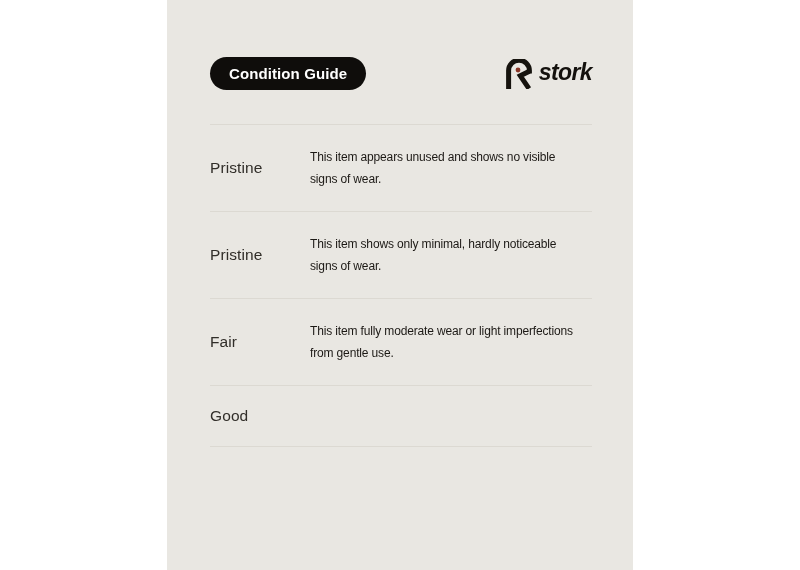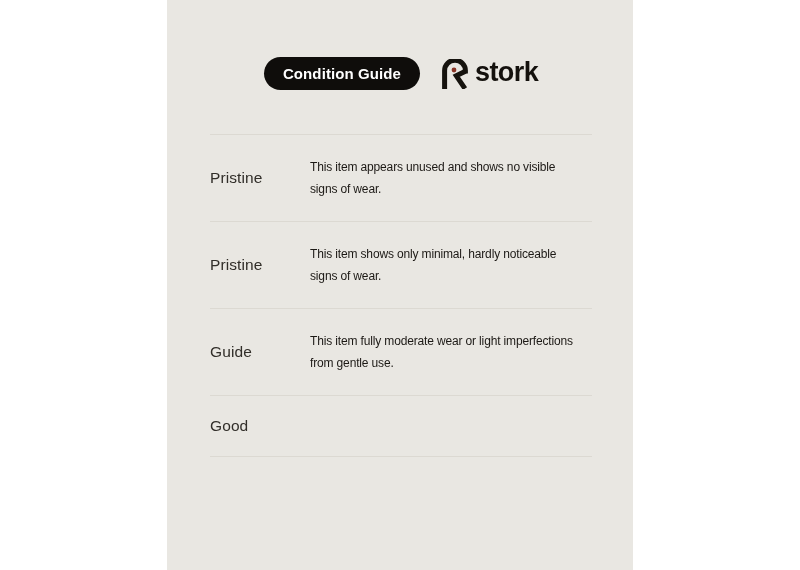--- a/index.html
+++ b/index.html
@@ -21,43 +21,43 @@
     font-family:"Liberation Sans", sans-serif;
     overflow:hidden;
   }
   .panel{
     width:466px;height:570px;
     background:var(--panel-bg);
     padding:57px 41px 0 43px;
     flex-shrink:0;
   }
   .header{
-    display:flex;align-items:center;justify-content:center;
+    display:flex;align-items:center;justify-content:space-between;
     height:33px;
     gap:22px;
   }
   .badge{
     background:var(--badge-bg);
     color:var(--badge-text);
     height:33px;border-radius:17px;
     display:flex;align-items:center;
     padding:0 19px;
     font-size:15px;font-weight:700;letter-spacing:.1px;
     white-space:nowrap;
   }
   .brand{display:flex;align-items:center;gap:7px}
   .brand svg{display:block}
   .brand-name{
-    font-size:27px;font-weight:700;letter-spacing:-0.6px;
+    font-size:23px;font-weight:700;letter-spacing:-0.6px;
     color:var(--brand-color);
     line-height:1;
-    position:relative;top:-1px;
+    position:relative;top:-1px;font-style:italic;
   }
   .rows{
-    margin-top:44px;
+    margin-top:34px;
     border-bottom:1px solid var(--divider);
   }
   .row{
     display:flex;align-items:center;
     border-top:1px solid var(--divider);
     padding:21px 0;
   }
   .cond-label{
     width:100px;flex-shrink:0;
     font-size:15.5px;color:var(--label-color);
@@ -96,21 +96,21 @@
         <div class="cond-label">Pristine</div>
         <div class="cond-desc">This item appears unused and shows no visible signs of wear.</div>
       </div>
 
       <div class="row">
         <div class="cond-label">Pristine</div>
         <div class="cond-desc">This item shows only minimal, hardly noticeable signs of wear.</div>
       </div>
 
       <div class="row">
-        <div class="cond-label">Guide</div>
+        <div class="cond-label">Fair</div>
         <div class="cond-desc">This item fully moderate wear or light imperfections from gentle use.</div>
       </div>
 
       <div class="row">
         <div class="cond-label">Good</div>
       </div>
     </div>
 
 </div>
 

